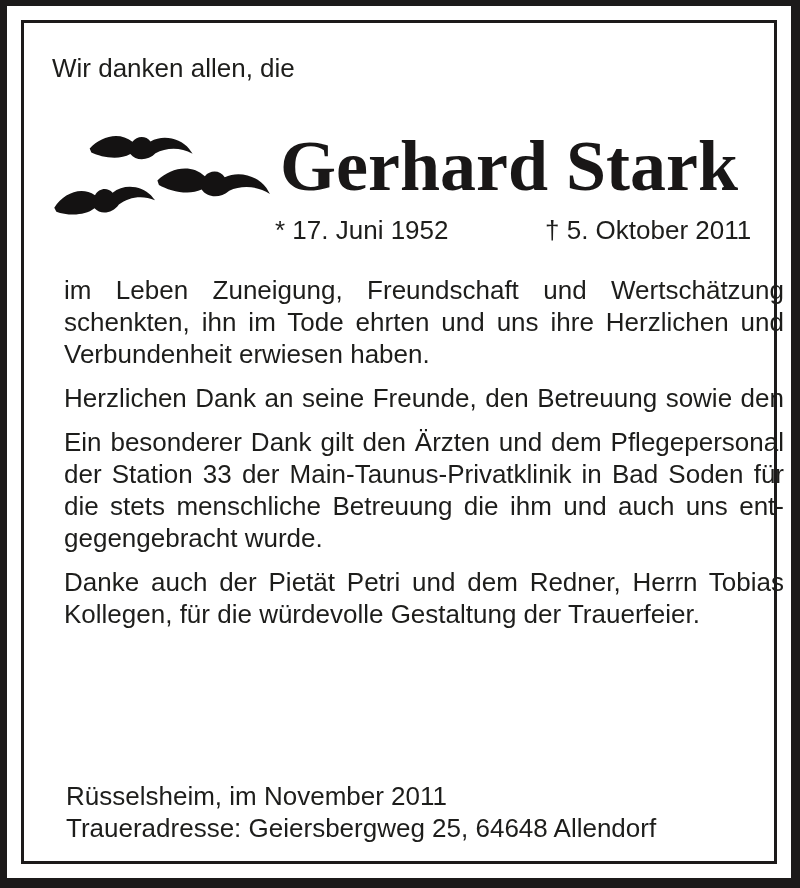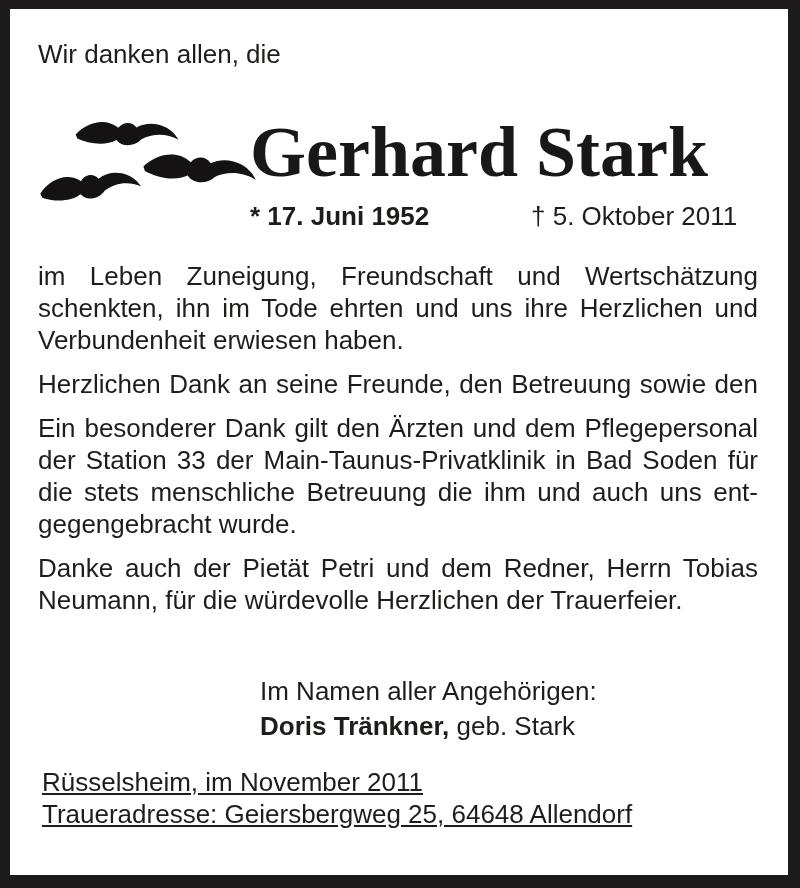--- a/index.html
+++ b/index.html
@@ -14,21 +14,21 @@
     box-sizing: border-box;
   }
   
   .frame-outer {
     position: absolute;
     inset: 0;
     box-sizing: border-box;
     border-style: solid;
     border-color: #1c1a1a;
     border-width: 6px 9px 10px 7px;
-    padding: 0;
+    padding: 14px;
     background: #ffffff;
   }
   .frame-inner {
     position: relative;
     box-sizing: border-box;
     width: 100%;
     height: 100%;
     border: 3px solid #1c1a1a;
     background: #ffffff;
   }
@@ -42,61 +42,60 @@
   }
   .birds {
     position: absolute;
     left: 24px;
     top: 99px;
     width: 232px;
     height: 104px;
   }
   .deceased-name {
     position: absolute;
-    left: 240px;
+    left: 256px;
     top: 107px;
     font-family: "Liberation Serif", serif;
     font-weight: bold;
     font-size: 72px;
     line-height: 72px;
     letter-spacing: 0px;
     color: #191717;
     white-space: nowrap;
   }
   .date { position: absolute; top: 191px; font-size: 26px; line-height: 32px; white-space: nowrap; }
-  .date-birth { left: 240px; font-weight: bold; }
+  .date-birth { left: 251px; }
   .date-death { left: 485px; margin-left: 36px; }
   .paragraphs {
     position: absolute;
-    left: 28px;
+    left: 40px;
     top: 251px;
     width: 720px;
     font-size: 26px;
     line-height: 32px;
   }
   .para { margin: 0 0 12px 0; }
   .para .line { text-align: justify; text-align-last: justify; }
   .para .line.last { text-align-last: left; }
   .signature {
     position: absolute;
     left: 250px;
     top: 665px;
     font-size: 26px;
     line-height: 35px;
     white-space: nowrap;
   }
   .signature .bold { font-weight: bold; }
   .footer {
     position: absolute;
-    left: 32px;
+    left: 42px;
     top: 757px;
     font-size: 26px;
     line-height: 32px;
     white-space: nowrap;
-    text-decoration: underline;
   }
 </style>
 </head>
 <body>
 
 <div class="stage">
   <div class="frame-outer">
     <div class="frame-inner">
 
       <div class="intro">Wir danken allen, die</div>
@@ -128,28 +127,24 @@
             <div class="line">Herzlichen Dank an seine Freunde, den Betreuung sowie den</div>
           </div>
           <div class="para">
             <div class="line">Ein besonderer Dank gilt den Ärzten und dem Pflegepersonal</div>
             <div class="line">der Station 33 der Main-Taunus-Privatklinik in Bad Soden für</div>
             <div class="line">die stets menschliche Betreuung die ihm und auch uns ent-</div>
             <div class="line last">gegengebracht wurde.</div>
           </div>
           <div class="para">
             <div class="line">Danke auch der Pietät Petri und dem Redner, Herrn Tobias</div>
-            <div class="line last">Neumann, für die würdevolle Herzlichen der Trauerfeier.</div>
+            <div class="line last">Kollegen, für die würdevolle Gestaltung der Trauerfeier.</div>
           </div>
         </div>
 
-      <div class="signature">
-        <div>Im Namen aller Angehörigen:</div>
-        <div><span class="bold">Doris Tränkner,</span><span> geb. Stark</span></div>
-      </div>
 
       <div class="footer">
         <div>Rüsselsheim, im November 2011</div>
         <div>Traueradresse: Geiersbergweg 25, 64648 Allendorf</div>
       </div>
 
     </div>
   </div>
 </div>
 

